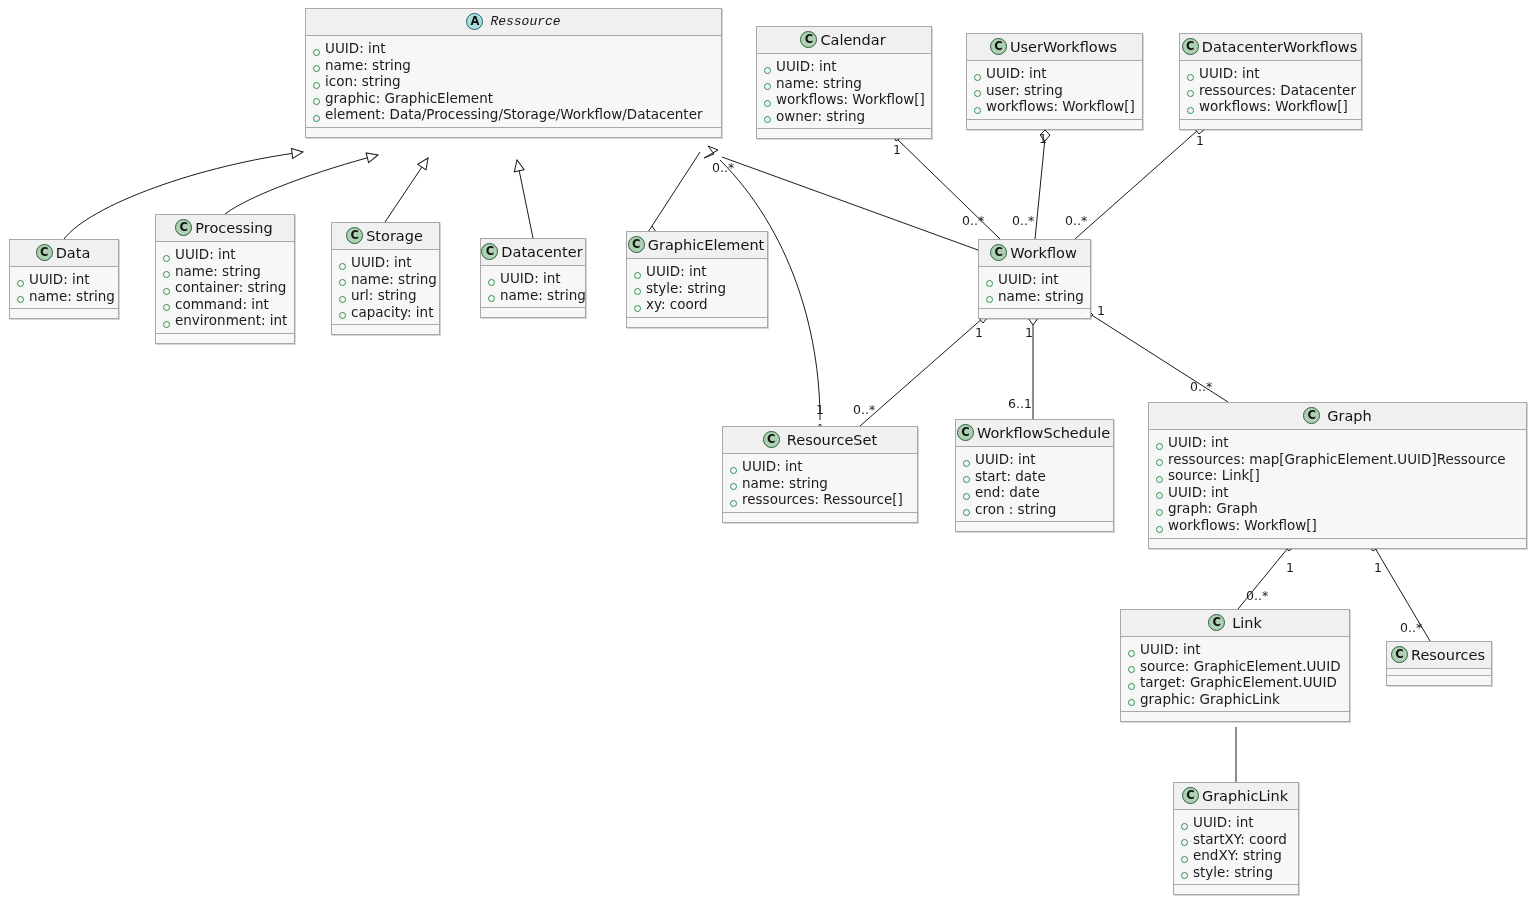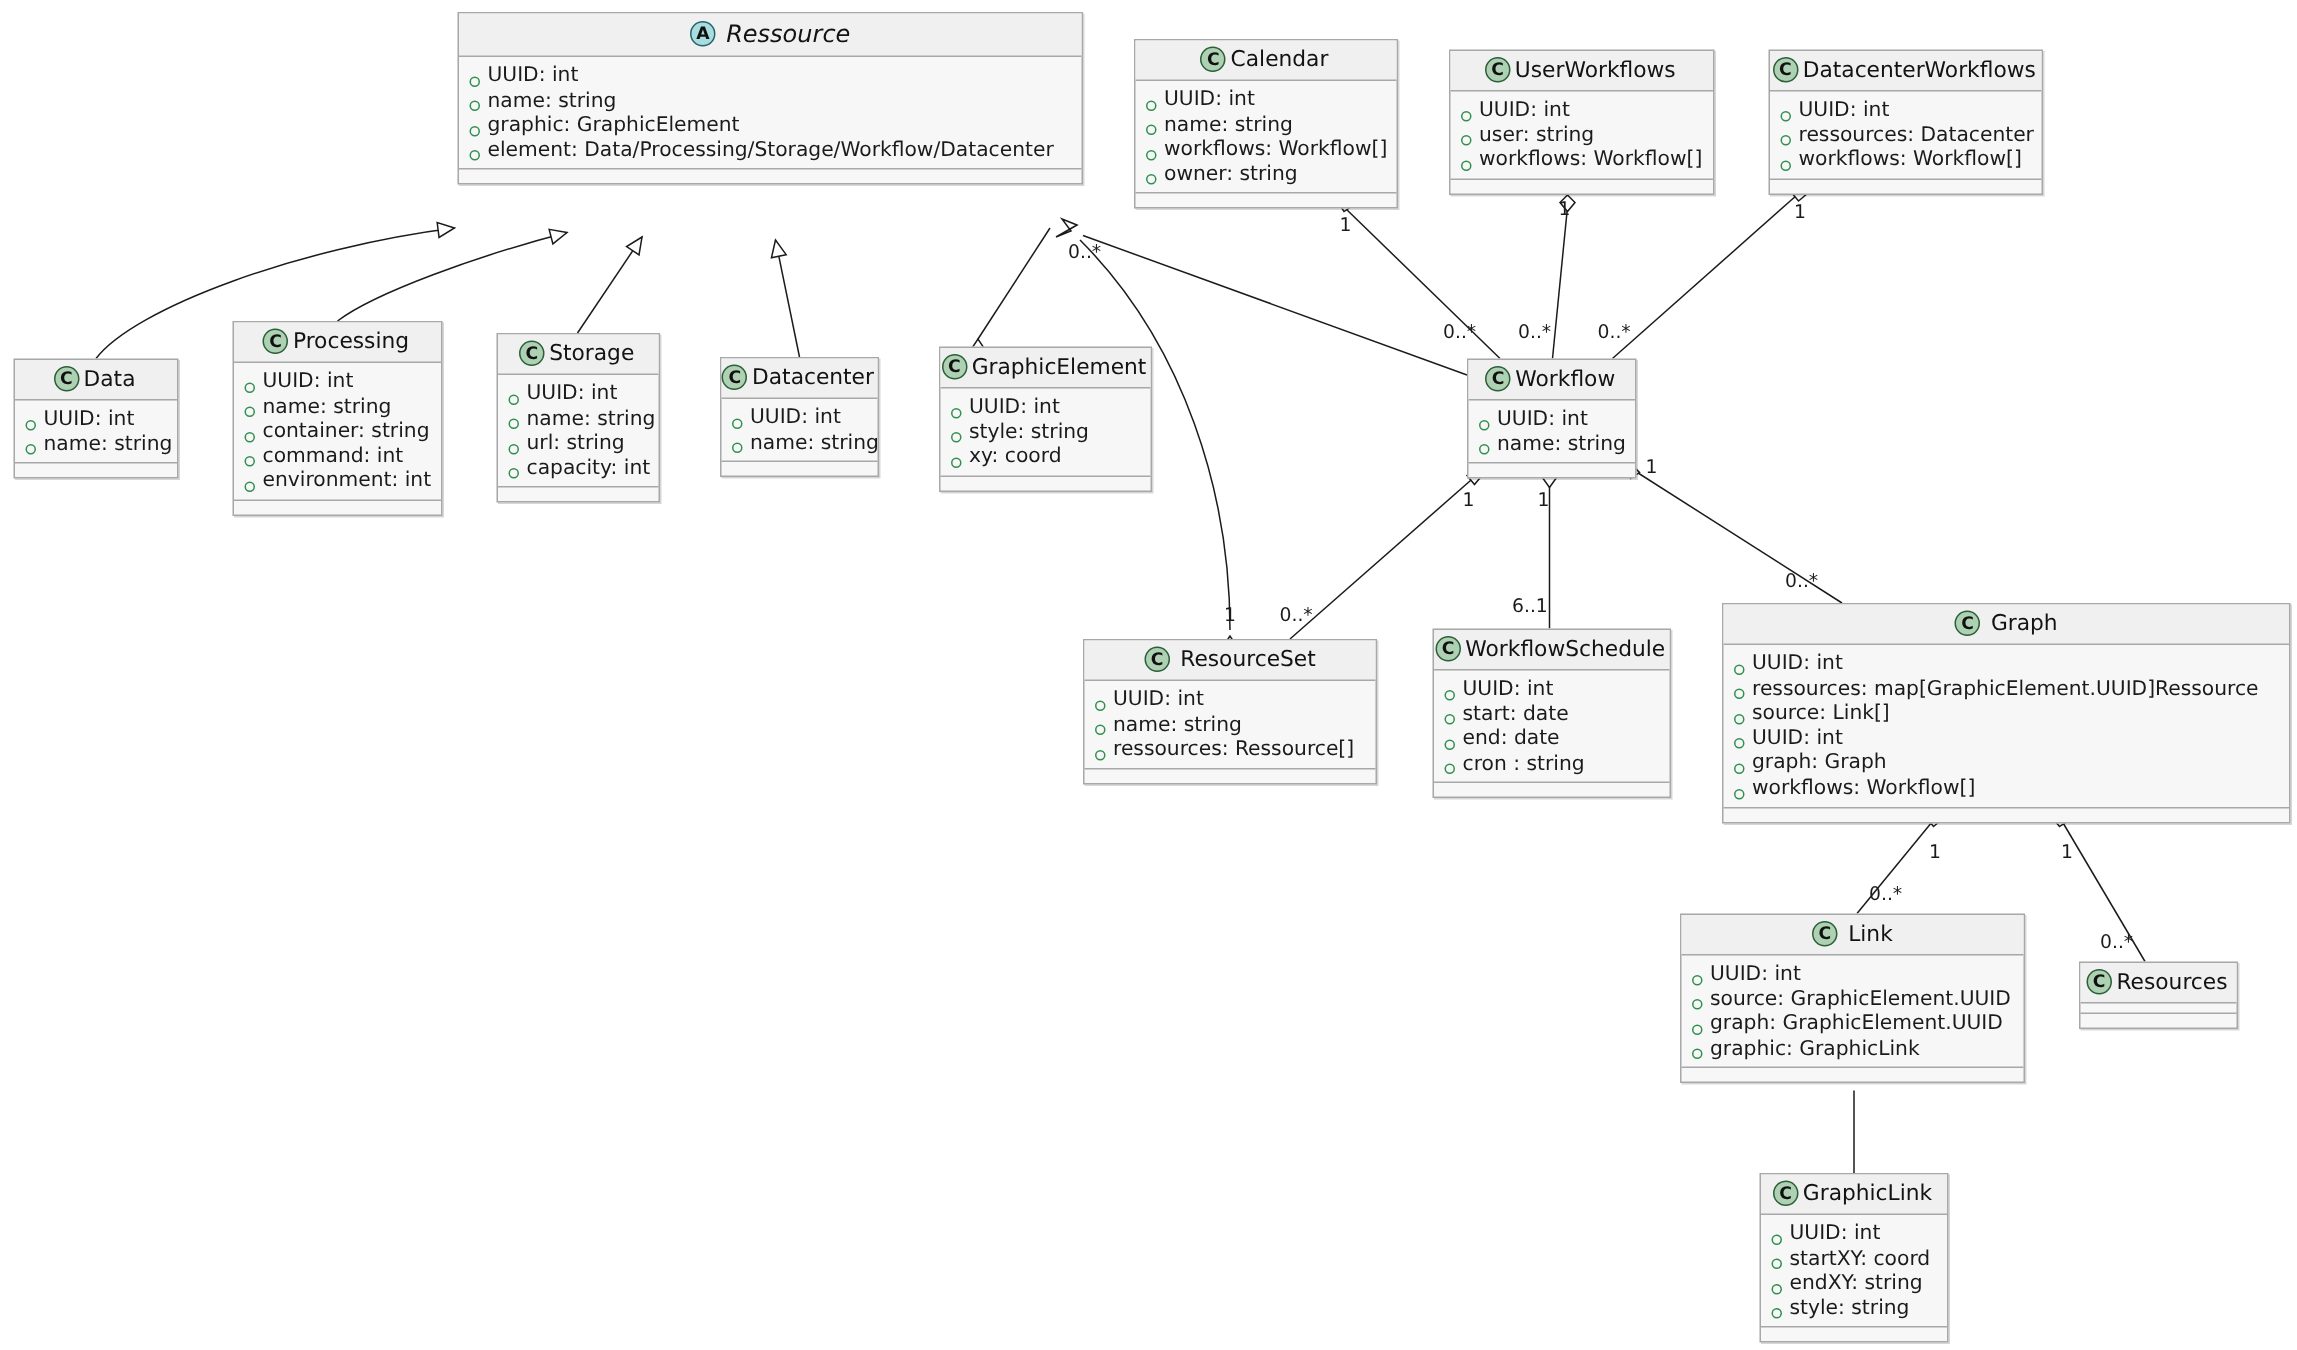--- a/index.html
+++ b/index.html
@@ -50,21 +50,21 @@
     font-weight: bold;
     color: #111;
     flex: 0 0 auto;
     line-height: 1;
   }
   .badge.abstract {
     background: #A9DCDF;
     border-color: #23646b;
   }
   .cname { font-size: 14.5px; color: #131313; }
-  .cname.italic { font-style: italic; font-size: 16px; }
+  .cname.italic { font-style: italic; font-size: 13px; font-family: Liberation Mono, monospace; }
   .attrs {
     padding: 4px 6px 4px 7px;
     border-bottom: 1px solid #A8A8A8;
   }
   .attrs.empty { padding: 3px 6px; min-height: 7px; }
   .attr {
     display: flex;
     align-items: flex-end;
     gap: 5px;
     line-height: 16.6px;
@@ -156,20 +156,24 @@
           <div class="attr">
             <span class="dot"></span>
             <span>UUID: int</span>
           </div>
           <div class="attr">
             <span class="dot"></span>
             <span>name: string</span>
           </div>
           <div class="attr">
             <span class="dot"></span>
+            <span>icon: string</span>
+          </div>
+          <div class="attr">
+            <span class="dot"></span>
             <span>graphic: GraphicElement</span>
           </div>
           <div class="attr">
             <span class="dot"></span>
             <span>element: Data/Processing/Storage/Workflow/Datacenter</span>
           </div>
         </div>
         <div class="methods"></div>
       </div>
       <div class="umlclass" style="left: 756px; top: 26px; width: 176px;">
@@ -453,21 +457,21 @@
           <div class="attr">
             <span class="dot"></span>
             <span>UUID: int</span>
           </div>
           <div class="attr">
             <span class="dot"></span>
             <span>source: GraphicElement.UUID</span>
           </div>
           <div class="attr">
             <span class="dot"></span>
-            <span>graph: GraphicElement.UUID</span>
+            <span>target: GraphicElement.UUID</span>
           </div>
           <div class="attr">
             <span class="dot"></span>
             <span>graphic: GraphicLink</span>
           </div>
         </div>
         <div class="methods"></div>
       </div>
       <div class="umlclass" style="left: 1386px; top: 641px; width: 106px;">
         <div class="hdr compact">

